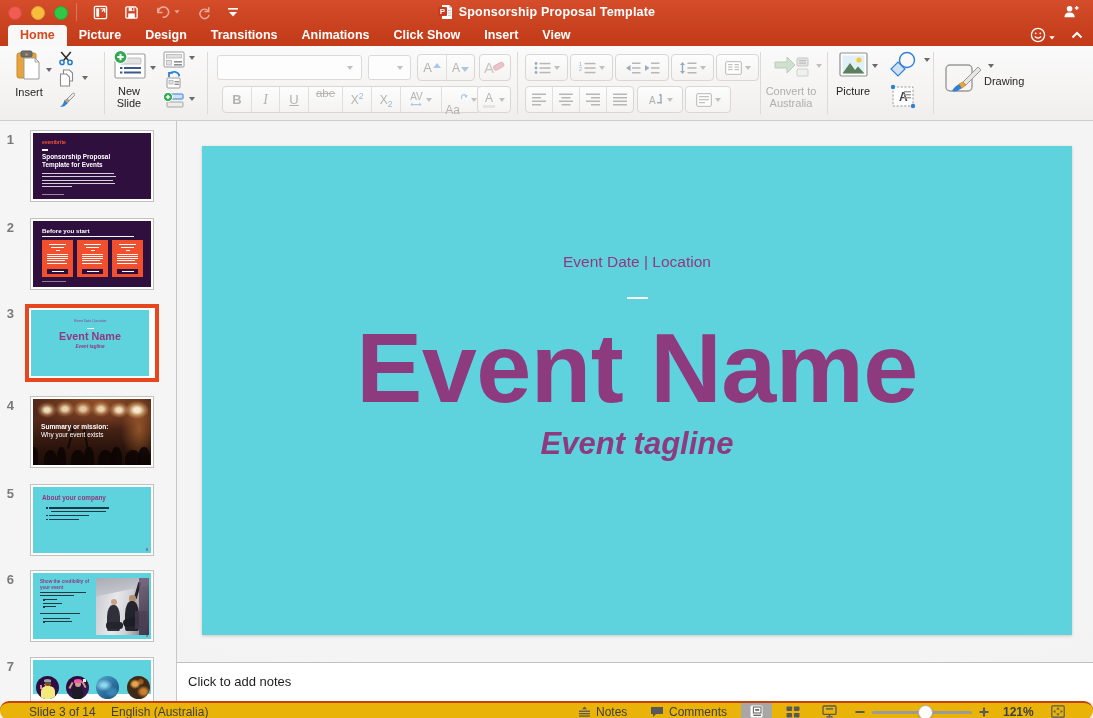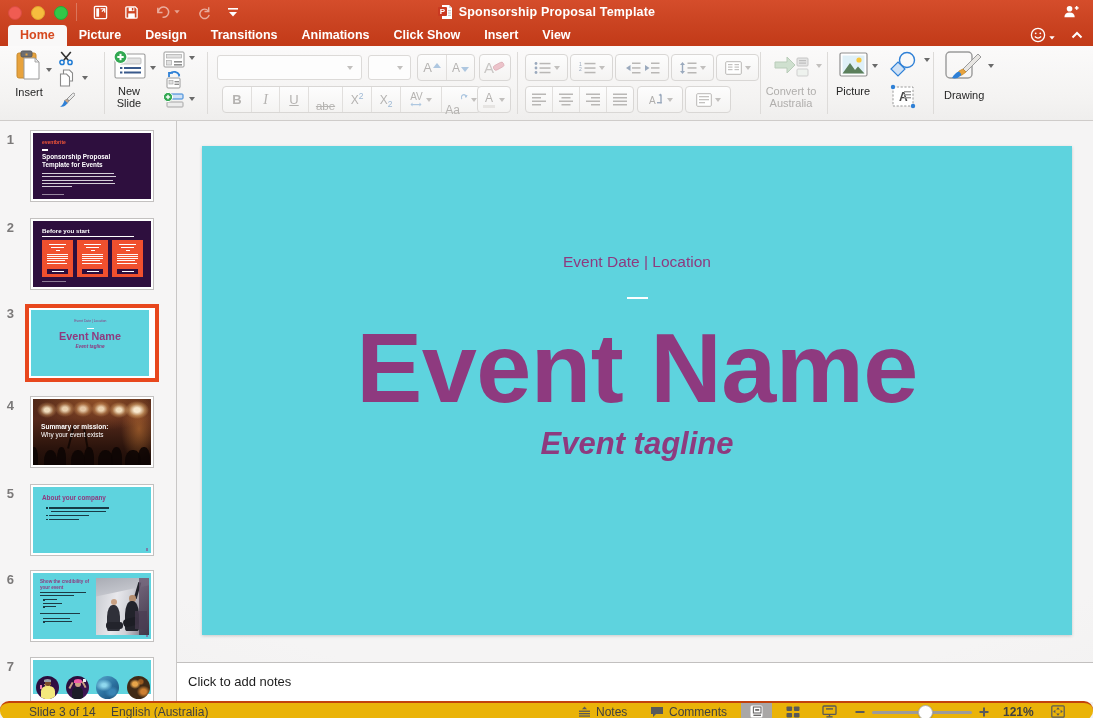--- a/index.html
+++ b/index.html
@@ -291,21 +291,21 @@
       <div class="btnframe" style="position: absolute; left: 222px; top: 40px; height: 25px; display: flex;">
         <div style="width: 28px; display: flex; align-items: center; justify-content: center; color: rgb(181, 179, 177); border-right: 1px solid rgb(225, 223, 221);">
           <span style="font-weight:bold;font-size:13px;">B</span>
         </div>
         <div style="width: 27px; display: flex; align-items: center; justify-content: center; color: rgb(181, 179, 177); border-right: 1px solid rgb(225, 223, 221);">
           <span style="font-style:italic;font-family:'Liberation Serif',serif;font-size:14px;">I</span>
         </div>
         <div style="width: 28px; display: flex; align-items: center; justify-content: center; color: rgb(181, 179, 177); border-right: 1px solid rgb(225, 223, 221);">
           <span style="text-decoration:underline;font-size:13px;">U</span>
         </div>
-        <div style="width: 33px; display: flex; align-items: flex-end; justify-content: center; color: rgb(181, 179, 177); border-right: 1px solid rgb(225, 223, 221);">
+        <div style="width: 33px; display: flex; align-items: flex-start; justify-content: center; color: rgb(181, 179, 177); border-right: 1px solid rgb(225, 223, 221);">
           <span style="text-decoration:line-through;font-size:11.5px;">abe</span>
         </div>
         <div style="width: 28px; display: flex; align-items: center; justify-content: center; color: rgb(181, 179, 177); border-right: 1px solid rgb(225, 223, 221);">
           <span style="font-size:12px;">X</span>
           <span style="font-size:8.5px;color:#9db8d4;position:relative;top:-4px;">2</span>
         </div>
         <div style="width: 28px; display: flex; align-items: center; justify-content: center; color: rgb(181, 179, 177); border-right: 1px solid rgb(225, 223, 221);">
           <span style="font-size:12px;">X</span>
           <span style="font-size:8.5px;color:#9db8d4;position:relative;top:4px;">2</span>
         </div>
@@ -512,21 +512,21 @@
           <svg width="26" height="25" viewBox="0 0 26 25">
             <rect x="3" y="3" width="20" height="19" fill="#fff" stroke="#9a9a9a" stroke-dasharray="2.2 1.6"></rect>
             <circle cx="3" cy="3" r="2.2" fill="#2f80d6"></circle>
             <circle cx="23" cy="22" r="2.2" fill="#2f80d6"></circle>
             <text x="9" y="17" font-size="12" font-weight="bold" fill="#444" font-family="Liberation Sans,sans-serif">A</text>
             <rect x="14" y="7" width="7" height="1.4" fill="#9a9a9a"></rect>
             <rect x="14" y="10" width="7" height="1.4" fill="#9a9a9a"></rect>
             <rect x="14" y="13" width="7" height="1.4" fill="#9a9a9a"></rect>
           </svg>
         </span></div>
-      <div style="position: absolute; left: 944px; top: 2px; width: 42px; height: 62px; display: flex; flex-direction: column; align-items: flex-start;">
+      <div style="position: absolute; left: 944px; top: 2px; width: 42px; height: 62px; display: flex; flex-direction: row; align-items: center;">
         <span style="display: inline-flex; align-items: center; justify-content: center;">
           <svg width="40" height="37" viewBox="0 0 40 37">
             <rect x="2" y="4" width="26" height="26" rx="4" fill="none" stroke="#9a9a9a" stroke-width="1.4"></rect>
             <path d="M34 6 L37 9 L22 24 L19 21 Z" fill="#e8e6e3" stroke="#9a9a9a" stroke-width="1"></path>
             <path d="M19 21 L22 24 L18 27 q-2.5 1-3.5-0.5 q-1-1.5 0.5-3.5 z" fill="#e8a33d" stroke="#c78a2e" stroke-width="0.8"></path>
             <path d="M15 23.5 q-4 1-7 6.5 q5 1.5 9-2.5 q1-1.5-2-4 z" fill="#2f80d6"></path>
           </svg>
         </span>
         <div class="rlabel" style="margin-top: 4px;">Drawing</div>
       </div>

